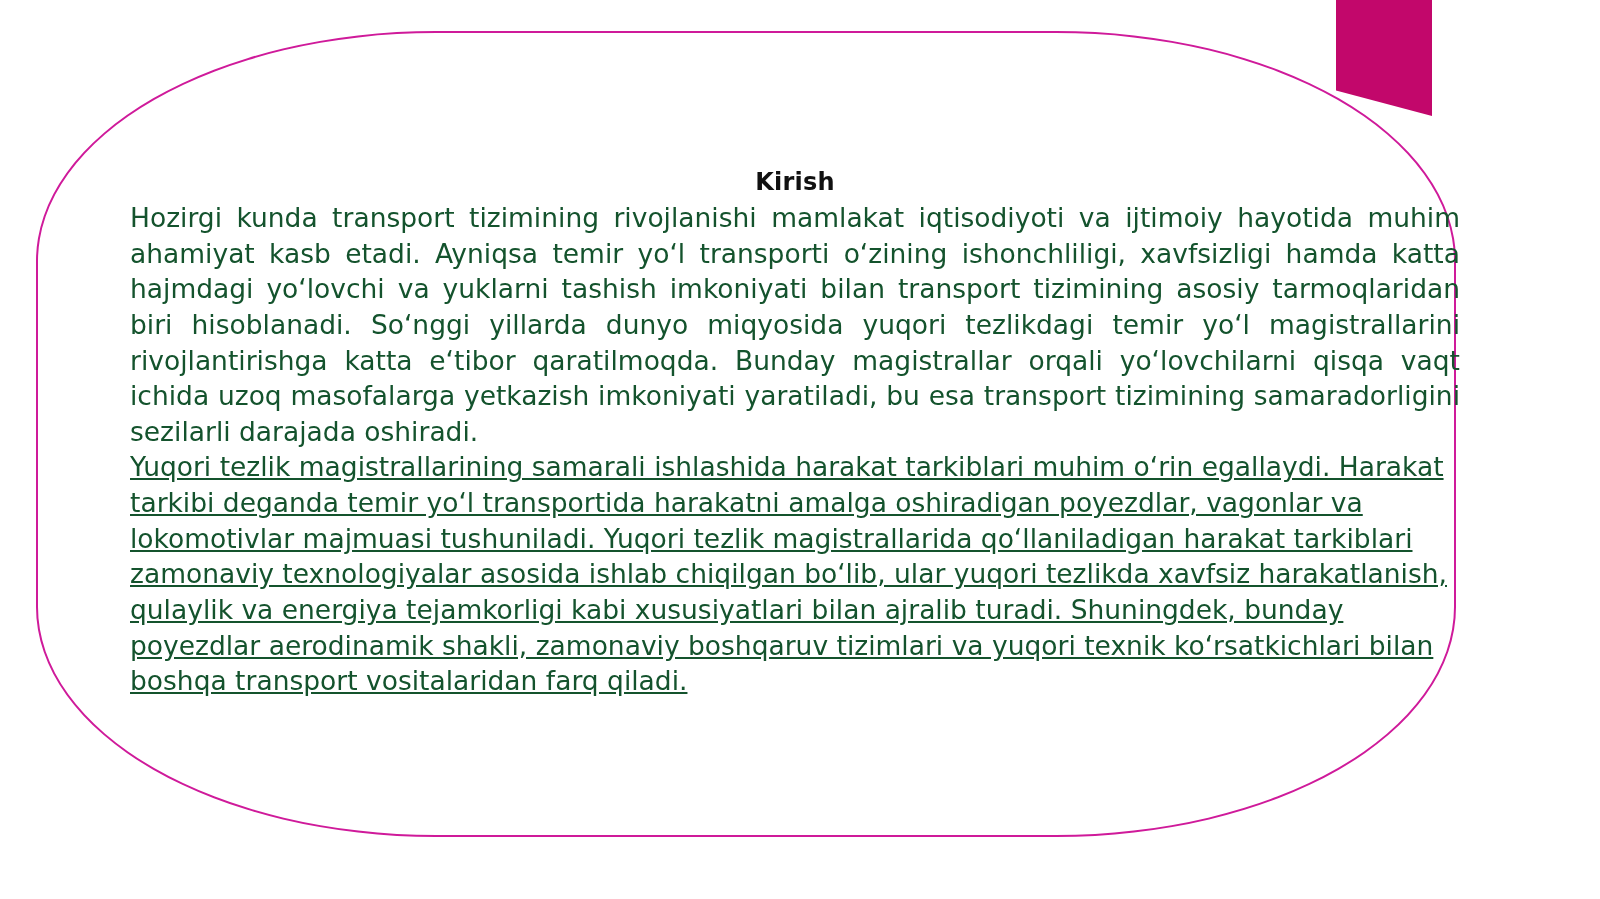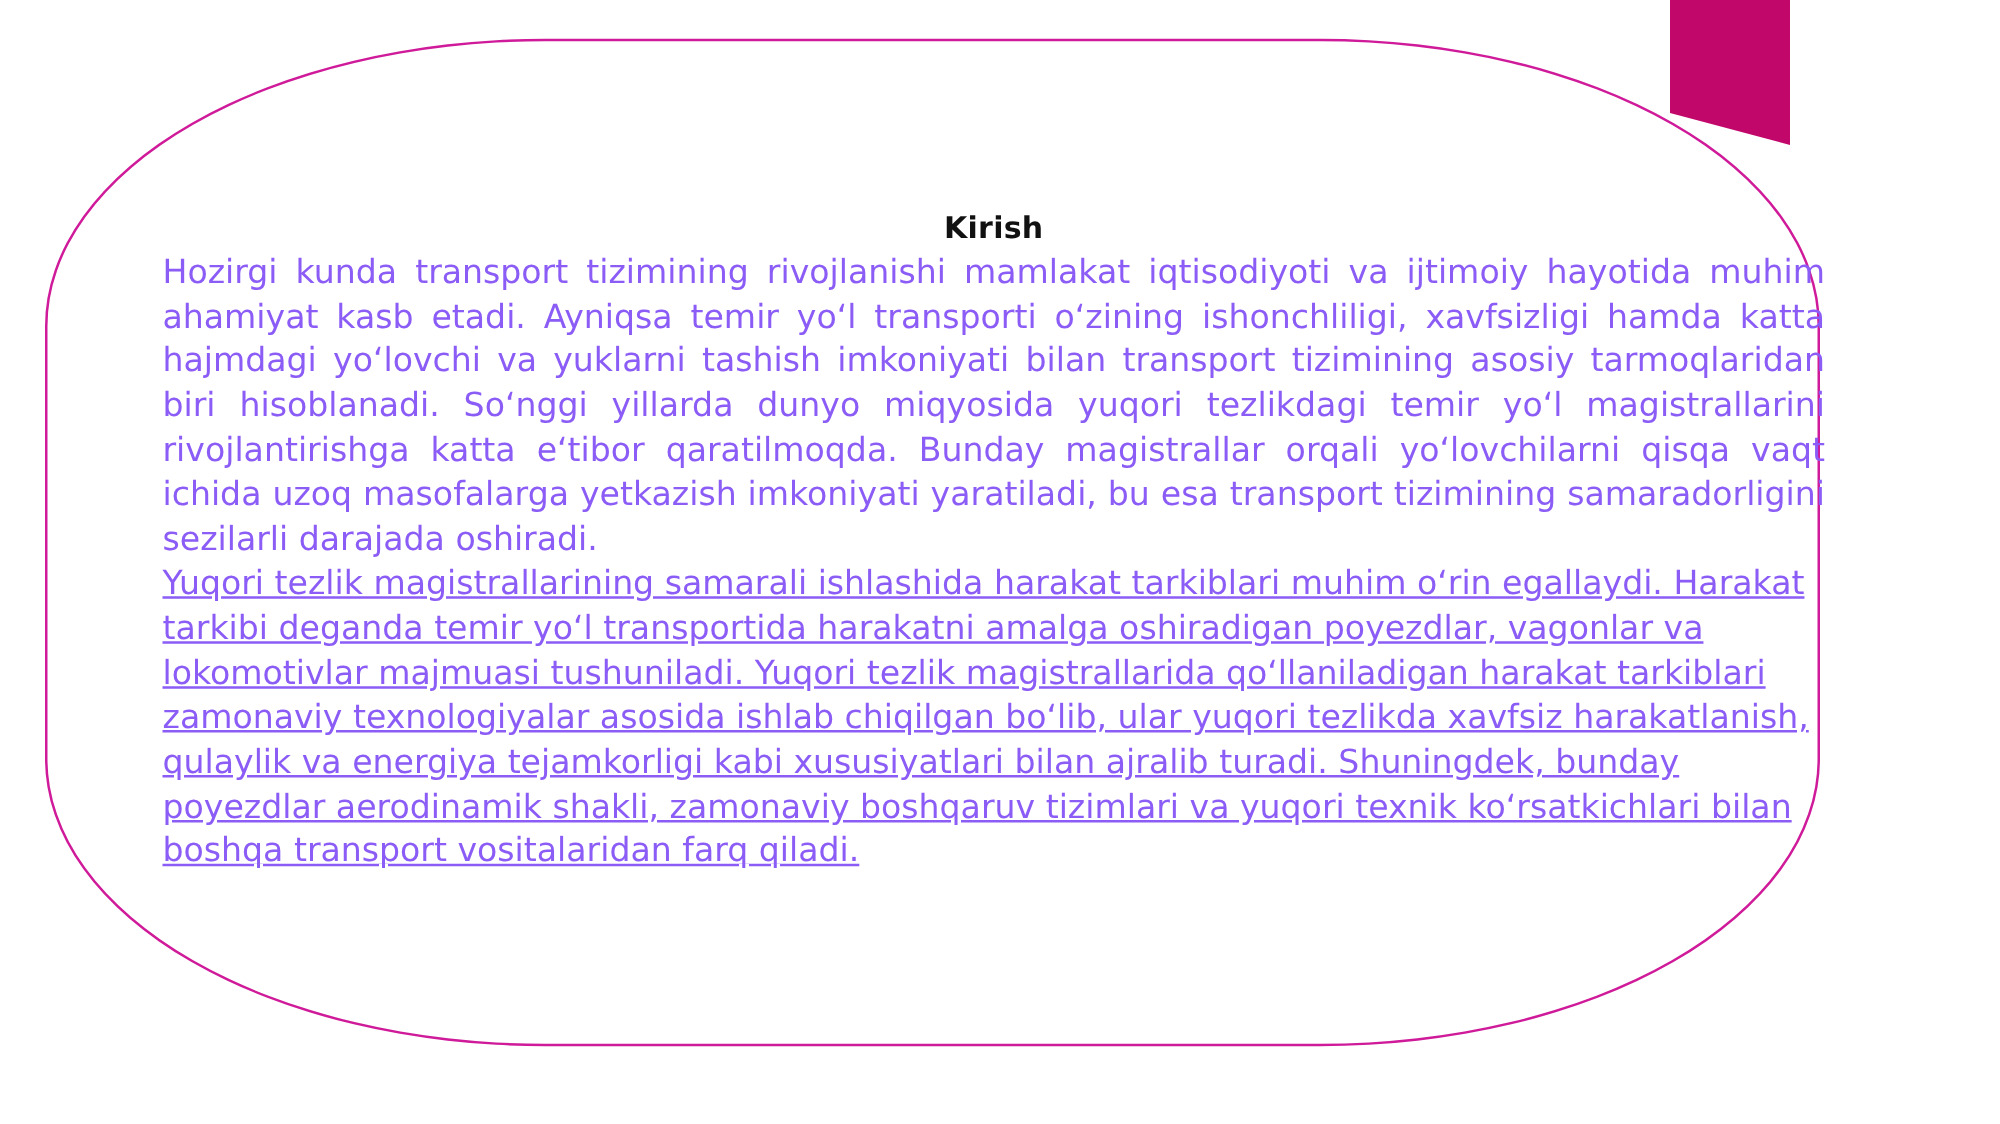--- a/index.html
+++ b/index.html
@@ -54,21 +54,21 @@
     color: #111111;
     text-align: center;
     margin: 0 0 4px 0;
     letter-spacing: 0.2px;
     width: 1330px;
   }
 
   .doc-paragraph {
     font-size: 26.5px;
     line-height: 1.345;
-    color: #8b5cf6;
+    color: #14532d;
     margin: 0;
     text-align: left;
     white-space: normal;
   }
   .doc-paragraph + .doc-paragraph {
     margin-top: 0;
     text-decoration: underline;
   }
   
   .p1 { text-align: justify; text-justify: inter-word; }

